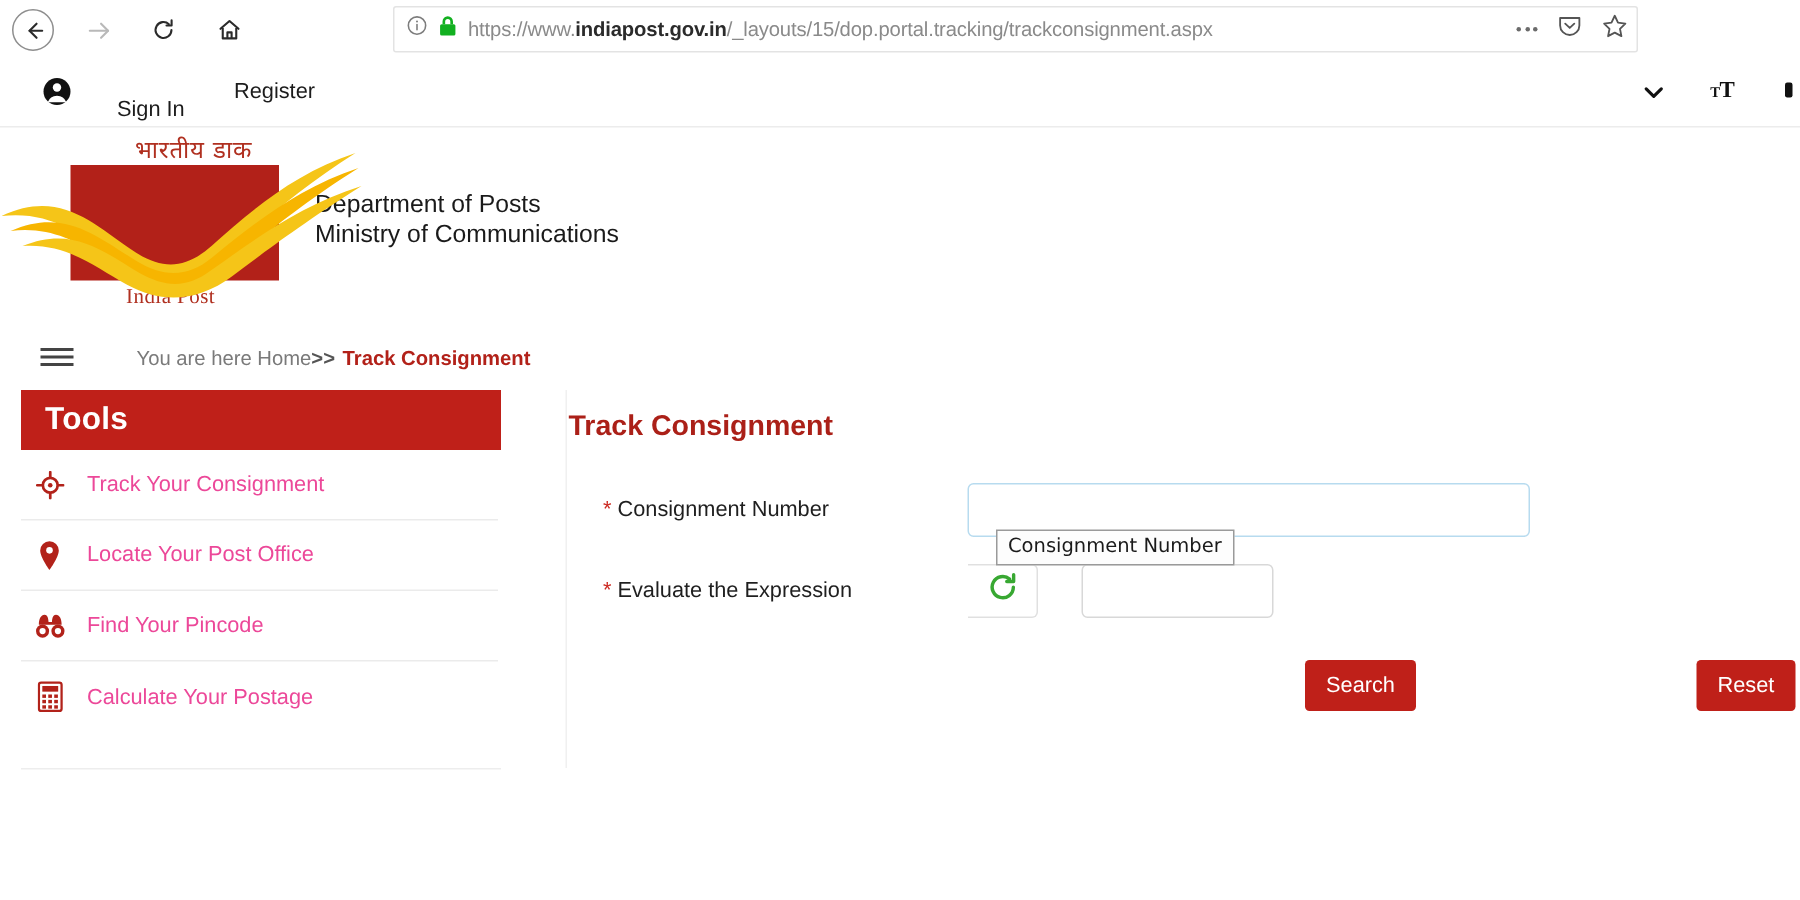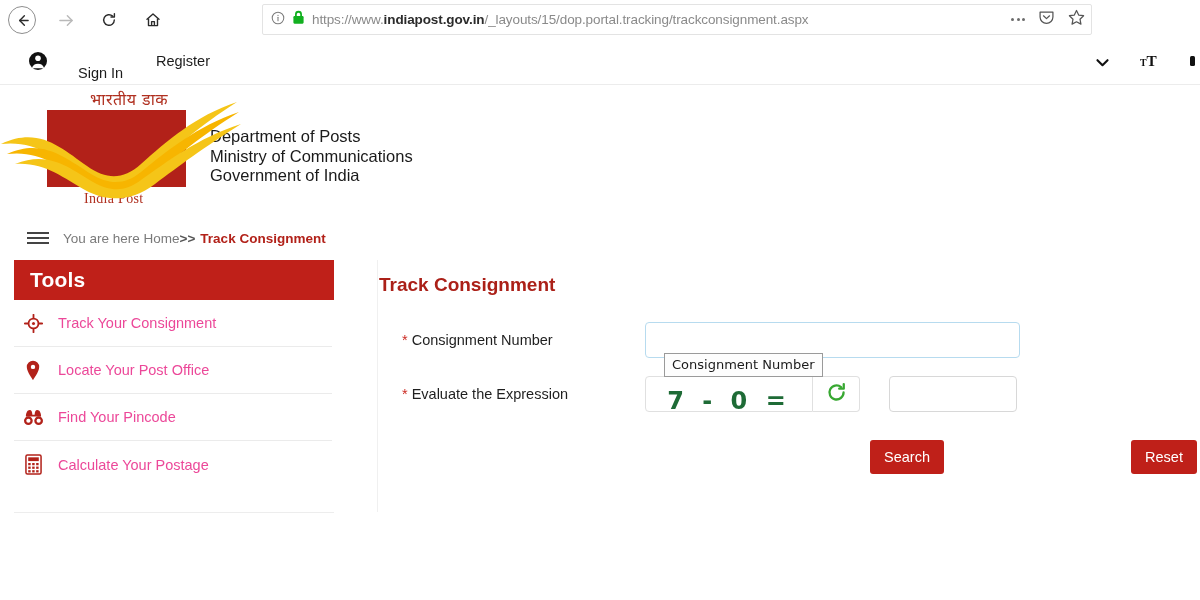--- a/index.html
+++ b/index.html
@@ -172,21 +172,21 @@
     width: 1200px; height: 32px;
     display: flex;
     align-items: center;
     padding-left: 27px;
     gap: 14px;
   }
   .hamburger { display: flex; flex-direction: column; gap: 3px; }
   .hamburger span {
     display: block; width: 22px; height: 2.2px; background: #444;
   }
-  .crumb-text { font-size: 13.5px; color: #7a7a7a; }
+  .crumb-text { font-size: 13.5px; color: #7a7a7a; margin-left: 28px; }
   .crumb-text .arrows { color: #555; font-weight: bold; }
   .crumb-current {
     font-size: 13.5px;
     color: #b22119;
     font-weight: bold;
     margin-left: 2px;
   }
 
   
   .sidebar {
@@ -481,21 +481,20 @@
       <path d="M8 58 C44 42 66 62 92 78 C110 89 126 89 142 76 C168 55 198 30 240 16
                C202 40 178 60 154 80 C130 100 106 100 84 86 C60 70 40 54 8 58 Z" fill="#f7b500"></path>
       <path d="M16 68 C50 54 70 72 94 86 C112 96 126 96 142 84 C168 66 198 42 242 28
                C204 52 180 70 156 88 C132 106 108 106 86 94 C64 82 46 66 16 68 Z" fill="#f5c518"></path>
     </svg>
     <div class="indiapost-text">India Post</div>
   </div>
   <div class="dept-text">
     <div>Department of Posts</div>
     <div>Ministry of Communications</div>
-    <div>Government of India</div>
   </div>
 </div>
 
 <div class="breadcrumb-row">
   <span class="hamburger">
     <span></span>
       <span></span>
       <span></span>
   </span>
   <span class="crumb-text"><span>You are here Home</span><span class="arrows">&gt;&gt;</span></span>
@@ -573,23 +572,20 @@
   <div class="form-block">
 
     <div class="form-row">
       <div class="form-label"><span class="star">*</span><span>Consignment Number</span></div>
       <input class="consignment-input" type="text" value="" style="">
     </div>
 
     <div class="form-row">
       <div class="form-label"><span class="star">*</span><span>Evaluate the Expression</span></div>
       <div class="captcha-group">
-        <div class="captcha-box">
-          <span class="captcha-text">7 - 0 =</span>
-        </div>
         <div class="captcha-refresh">
           <span>
             <svg width="21" height="21" viewBox="0 0 22 22" fill="none" stroke="#38a832" stroke-width="2.4">
               <path d="M18.4 11 A7.4 7.4 0 1 1 15.8 5.3" stroke-linecap="round"></path>
               <path d="M18.6 2.2 L18.6 7.0 L13.8 7.0" stroke-linecap="round" stroke-linejoin="round"></path>
             </svg>
           </span>
         </div>
         <input class="captcha-answer" type="text" value="" style="">
       </div>

